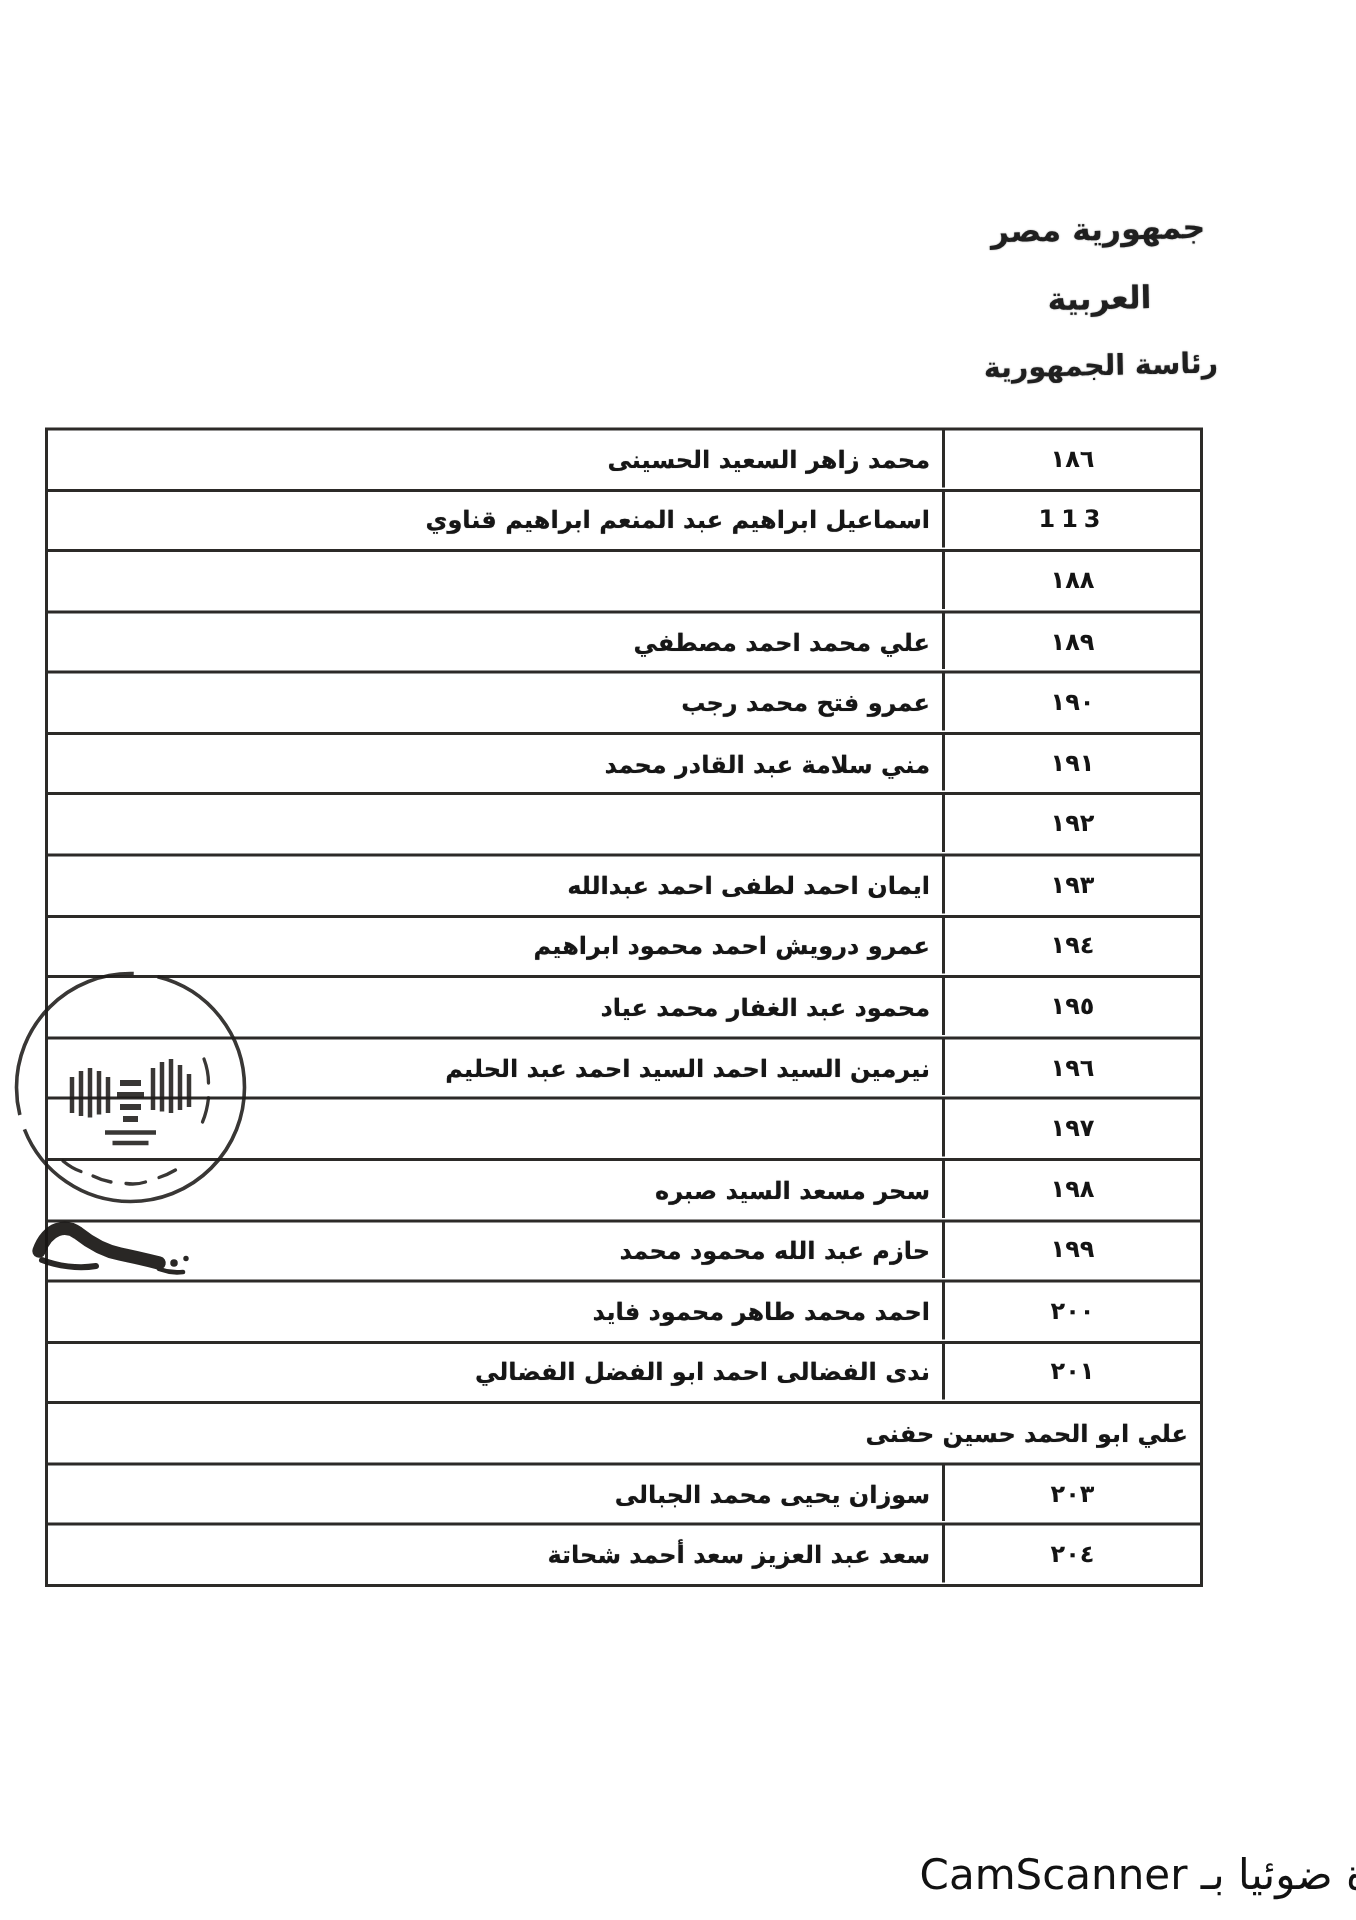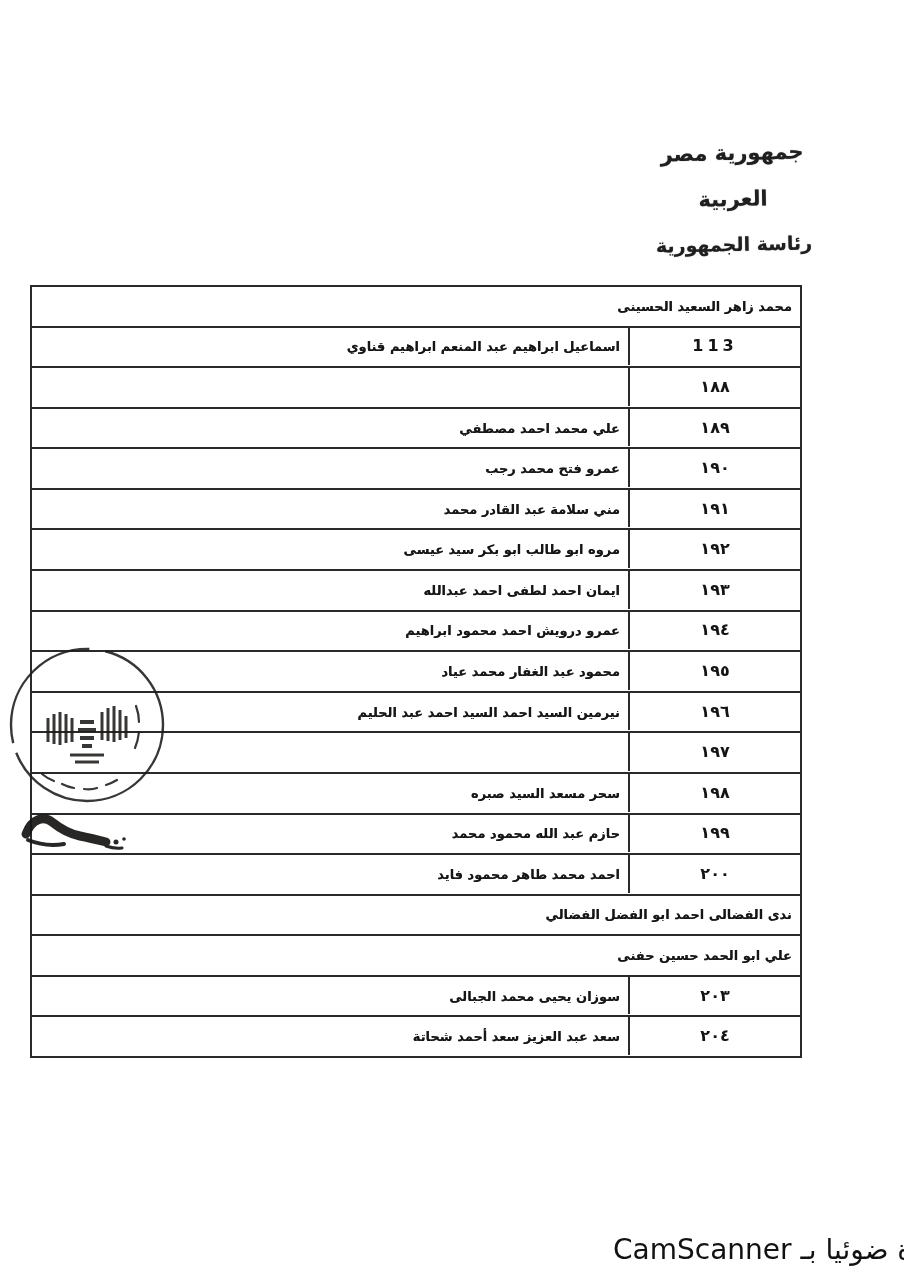--- a/index.html
+++ b/index.html
@@ -33,21 +33,21 @@
   .row:last-child{border-bottom:none;}
   .cell-no{
     width:172px;box-sizing:border-box;align-self:stretch;
     display:flex;align-items:center;justify-content:center;
     border-left:2px solid #2c2a28;
     font-size:16px;font-weight:bold;letter-spacing:4px;color:#141414;
     transform:translateY(-1px);
   }
   .cell-name{
     flex:1;padding:0 8px 0 36px;
-    font-size:13px;font-weight:bold;color:#161616;
+    font-size:16px;font-weight:bold;color:#161616;
     white-space:nowrap;
     text-shadow:0 0 .5px rgba(10,10,10,.6);
   }
 
   
   .stamp{position:absolute;left:2px;top:642px;opacity:.88;}
   .signature{position:absolute;left:18px;top:806px;opacity:.92;}
 
   
   .scan-note{
@@ -61,20 +61,21 @@
 
 <div class="page">
 
   <div class="letterhead">
     <div class="l1">جمهورية مصر العربية</div>
     <div class="l2">رئاسة الجمهورية</div>
   </div>
 
   <div class="roster">
     <div class="row">
+      <div class="cell-no">١٨٦</div>
       <div class="cell-name">محمد زاهر السعيد الحسينى</div>
     </div>
 
     <div class="row">
       <div class="cell-no">113</div>
       <div class="cell-name">اسماعيل ابراهيم عبد المنعم ابراهيم قناوي</div>
     </div>
 
     <div class="row">
       <div class="cell-no">١٨٨</div>
@@ -90,21 +91,20 @@
       <div class="cell-name">عمرو فتح محمد رجب</div>
     </div>
 
     <div class="row">
       <div class="cell-no">١٩١</div>
       <div class="cell-name">مني سلامة عبد القادر محمد</div>
     </div>
 
     <div class="row">
       <div class="cell-no">١٩٢</div>
-      <div class="cell-name">مروه ابو طالب ابو بكر سيد عيسى</div>
     </div>
 
     <div class="row">
       <div class="cell-no">١٩٣</div>
       <div class="cell-name">ايمان احمد لطفى احمد عبدالله</div>
     </div>
 
     <div class="row">
       <div class="cell-no">١٩٤</div>
       <div class="cell-name">عمرو درويش احمد محمود ابراهيم</div>
@@ -133,20 +133,21 @@
       <div class="cell-no">١٩٩</div>
       <div class="cell-name">حازم عبد الله محمود محمد</div>
     </div>
 
     <div class="row">
       <div class="cell-no">٢٠٠</div>
       <div class="cell-name">احمد محمد طاهر محمود فايد</div>
     </div>
 
     <div class="row">
+      <div class="cell-no">٢٠١</div>
       <div class="cell-name">ندى الفضالى احمد ابو الفضل الفضالي</div>
     </div>
 
     <div class="row">
       <div class="cell-name">علي ابو الحمد حسين حفنى</div>
     </div>
 
     <div class="row">
       <div class="cell-no">٢٠٣</div>
       <div class="cell-name">سوزان يحيى محمد الجبالى</div>

